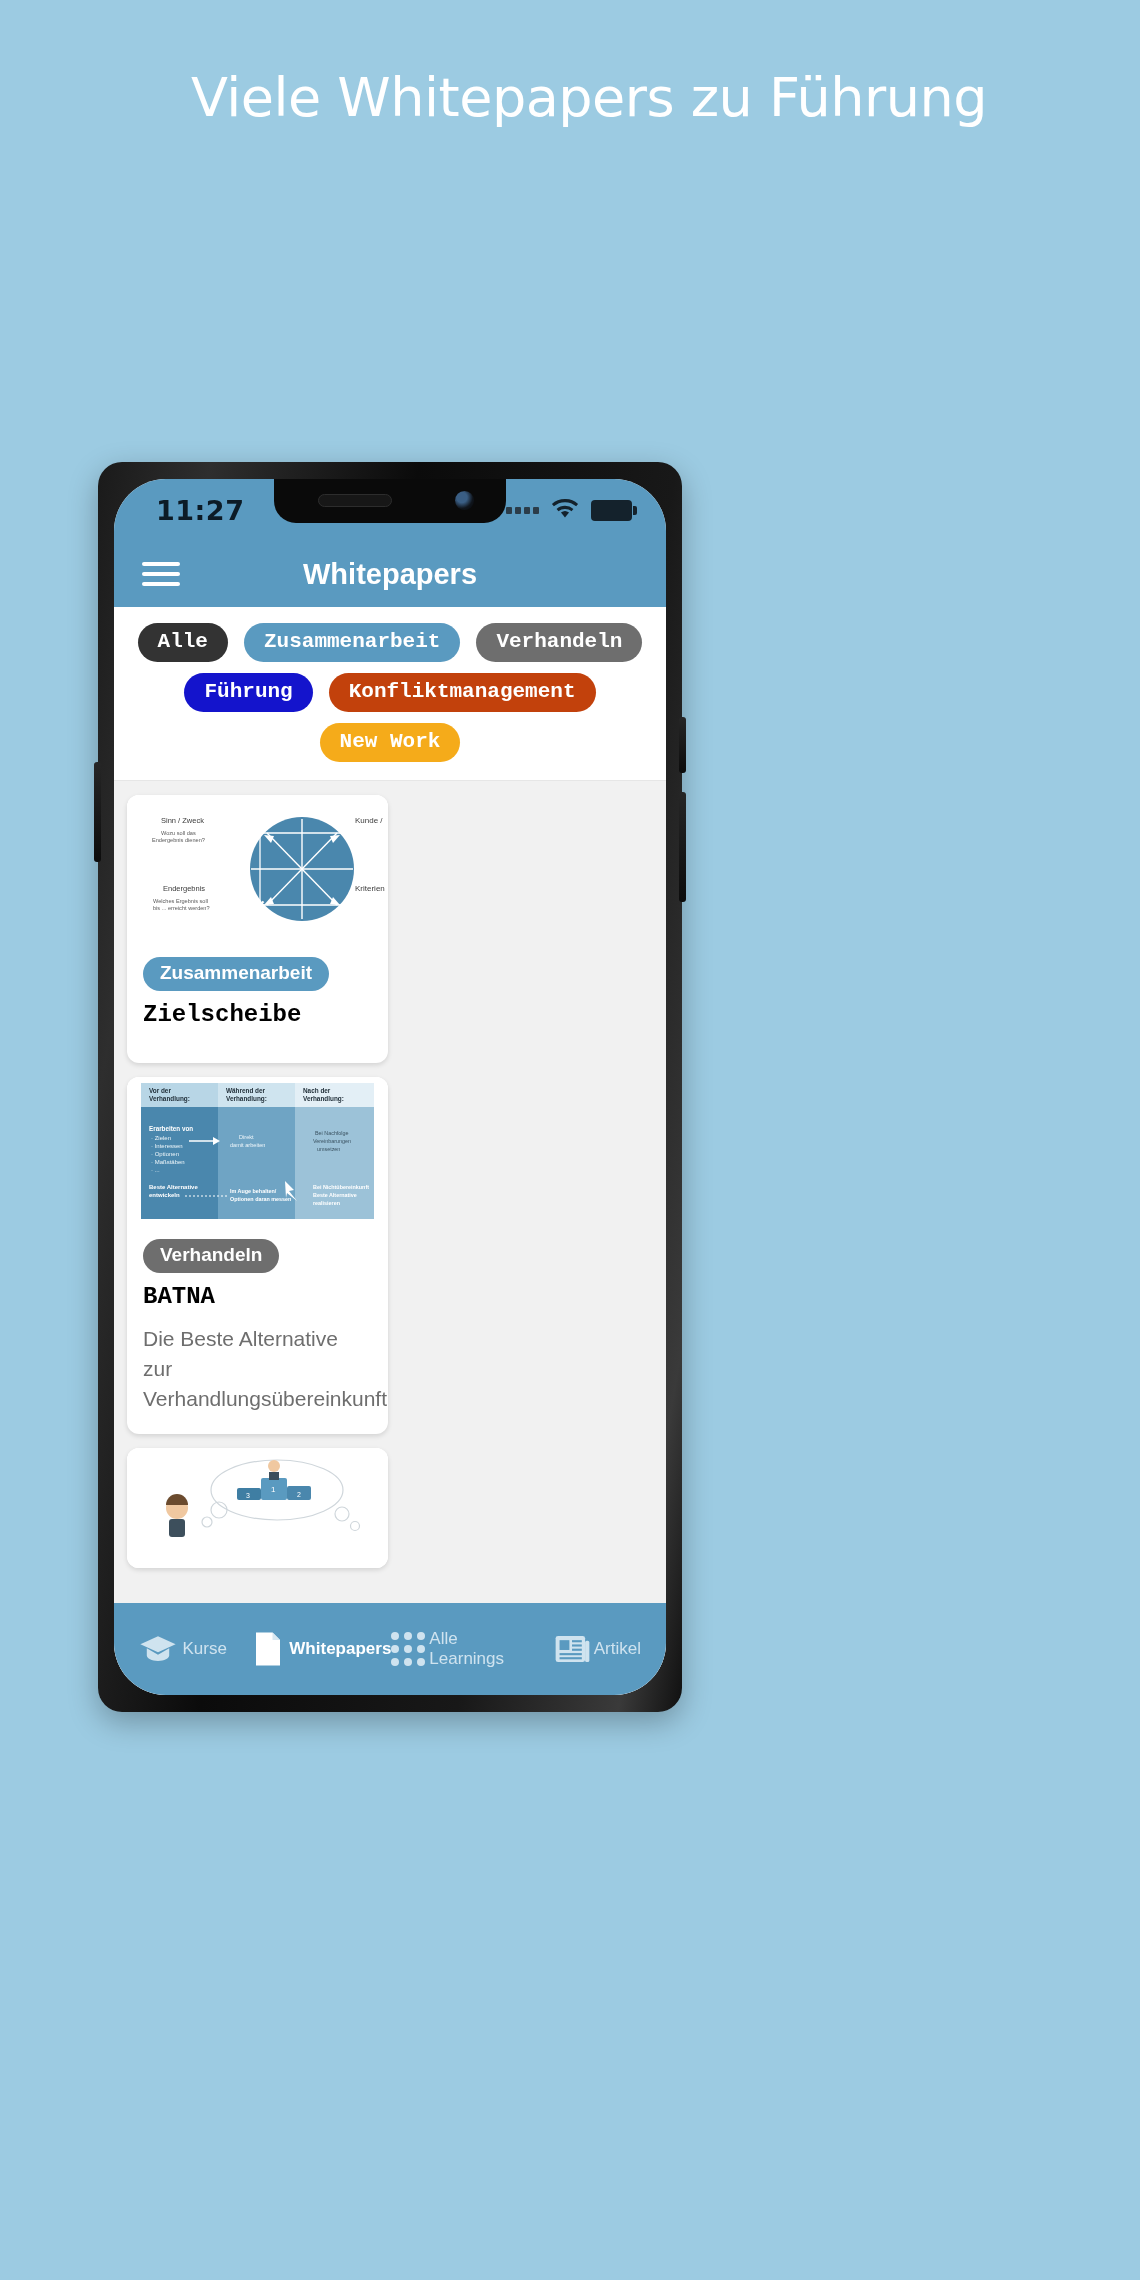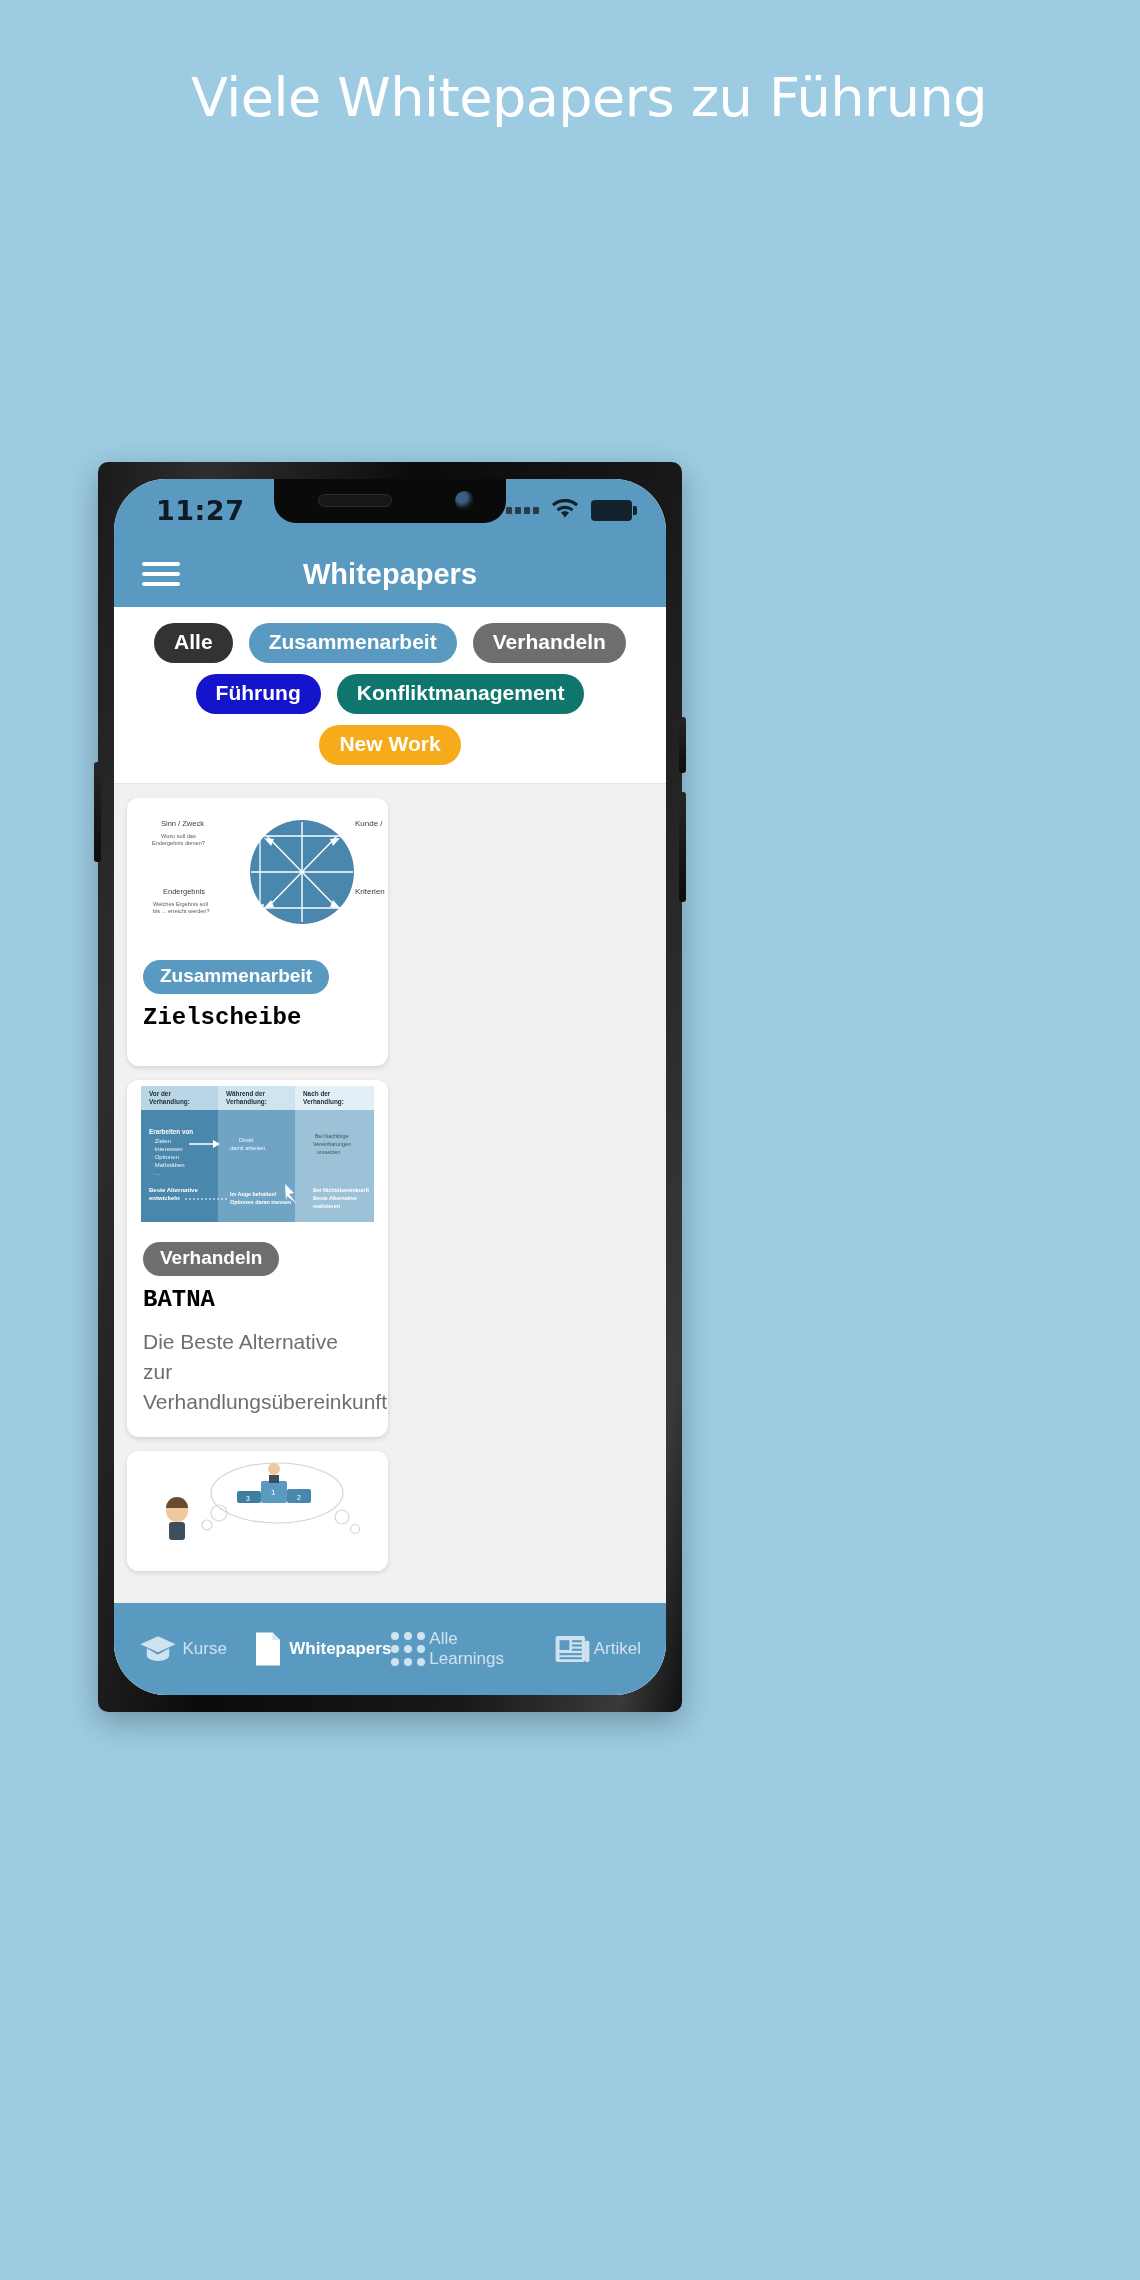--- a/index.html
+++ b/index.html
@@ -30,21 +30,21 @@
   }
 
   
   .phone {
     position: absolute;
     left: 98px;
     top: 462px;
     width: 584px;
     height: 1250px;
     background: linear-gradient(100deg,#1a1a1a 0%,#2e2e2e 14%,#0b0b0b 40%,#181818 72%,#3a3a3a 92%,#101010 100%);
-    border-radius: 10px;
+    border-radius: 24px;
     box-shadow: 0 10px 30px rgba(0,0,0,.28);
     padding: 17px 16px;
   }
   .phone-inner {
     position: relative;
     width: 100%;
     height: 100%;
     background: #ffffff;
     border-radius: 52px;
     overflow: hidden;
@@ -154,21 +154,21 @@
     border-bottom: 1px solid #e6e6e6;
   }
   .chip {
     border-radius: 999px;
     color: #ffffff;
     font-size: 21px;
     font-weight: 700;
     padding: 7px 20px 9px 20px;
     white-space: nowrap;
     cursor: pointer;
-    font-family: Liberation Sans, sans-serif;
+    font-family: Liberation Mono, monospace;
   }
 
   
   .content {
     background: #f1f1f1;
     height: 918px;
     padding: 14px 28px 0 13px;
     display: flex;
     flex-wrap: wrap;
     gap: 14px;
@@ -279,21 +279,21 @@
           <span></span>
       </div>
       <div class="appbar-title">Whitepapers</div>
     </div>
 
     <div class="filters">
       <div class="chip" style="background:#333333">Alle</div>
       <div class="chip" style="background:#5a9ac0">Zusammenarbeit</div>
       <div class="chip" style="background:#6e6e6e">Verhandeln</div>
       <div class="chip" style="background:#1414cc">Führung</div>
-      <div class="chip" style="background:#0f766e">Konfliktmanagement</div>
+      <div class="chip" style="background:#c2410c">Konfliktmanagement</div>
       <div class="chip" style="background:#f5ab1a">New Work</div>
     </div>
 
     <div class="content">
 
       <div class="col">
 
         <div class="card">
           <div class="card-media">
             <svg class="art" viewBox="0 0 261 148">

